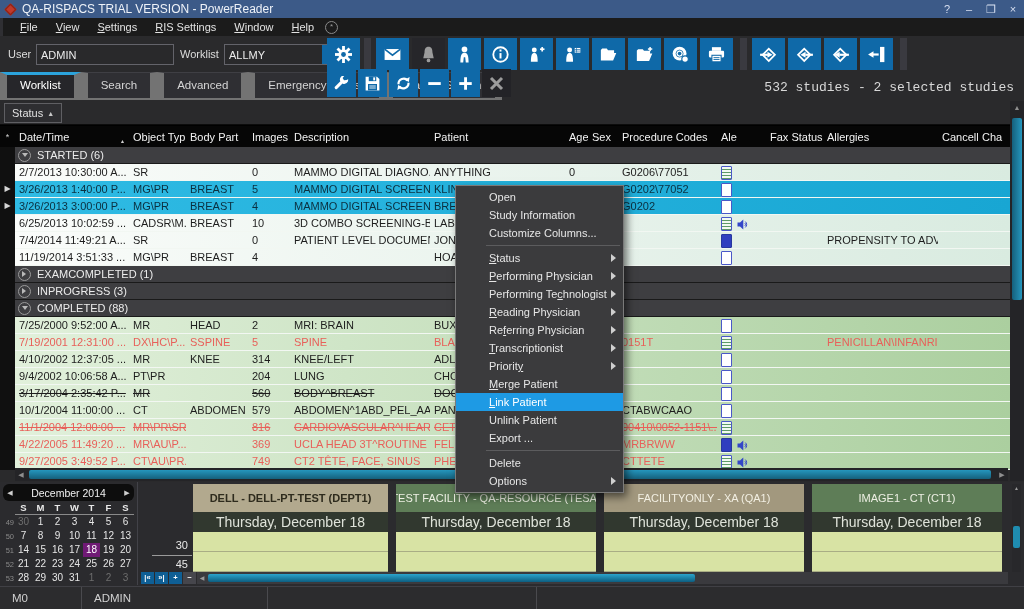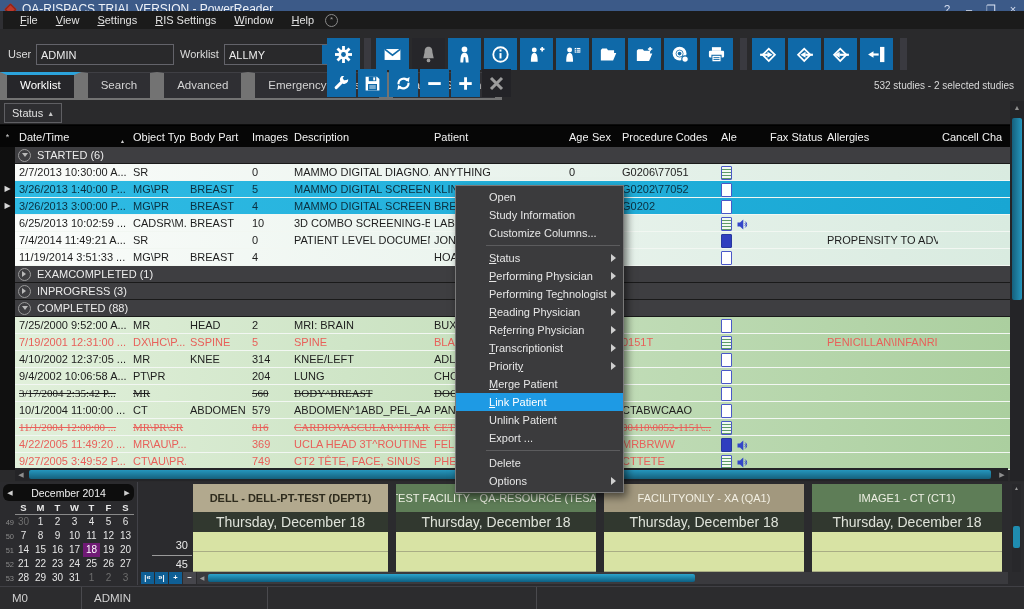--- a/index.html
+++ b/index.html
@@ -5,21 +5,21 @@
   html,body{margin:0;padding:0;}
   body{width:1024px;height:609px;position:relative;overflow:hidden;background:#2a2a2c;
        font-family:"Liberation Sans",sans-serif;-webkit-font-smoothing:antialiased;}
   .abs{position:absolute;}
   
   #titlebar{left:0;top:0;width:1024px;height:18px;background:#3c5a88;display:flex;align-items:center;color:#eef2f8;font-size:12px;}
   #app-logo{width:9px;height:9px;background:#c0392b;transform:rotate(45deg);margin:0 7px 0 6px;border-radius:1px;box-shadow:inset 0 0 0 1.5px #8e2418;}
   #win-controls{margin-left:auto;display:flex;}
   #win-controls span{width:22px;text-align:center;color:#d7dff0;font-size:11px;line-height:18px;}
   
-  #menubar{left:0;top:11px;width:1024px;height:18px;background:#1b1b1b;display:flex;align-items:center;font-size:11px;color:#e2e2e2;padding-left:8px;box-sizing:border-box;border-left:3px solid #2f2f33;}
+  #menubar{left:0;top:18px;width:1024px;height:18px;background:#1b1b1b;display:flex;align-items:center;font-size:11px;color:#e2e2e2;padding-left:8px;box-sizing:border-box;border-left:3px solid #2f2f33;}
   .menu-item{padding:0 9px;line-height:18px;}
   #help-extra{width:11px;height:11px;border:1px solid #8a8a8a;border-radius:50%;margin-left:2px;color:#9a9a9a;font-size:8px;line-height:10px;text-align:center;}
   
   #toolbar{left:0;top:36px;width:1024px;height:36px;background:#2a2a2c;}
   .tb-label{position:absolute;top:12px;font-size:11px;color:#dcdcdc;}
   #user-input{position:absolute;left:36px;top:8px;width:128px;height:19px;background:#29292b;border:1px solid #63636a;color:#ececec;font-size:11px;padding:0 4px;font-family:"Liberation Sans",sans-serif;}
   #worklist-combo{position:absolute;left:224px;top:8px;width:116px;height:21px;background:#29292b;border:1px solid #63636a;box-sizing:border-box;display:flex;align-items:center;}
   #worklist-combo .val{flex:1;color:#ececec;font-size:11px;padding-left:4px;}
   #worklist-combo .dd{width:17px;height:100%;background:#0f69a8;display:flex;align-items:center;justify-content:center;}
   #worklist-combo .dd i{width:0;height:0;border-left:4px solid transparent;border-right:4px solid transparent;border-top:5px solid #fff;}
@@ -33,21 +33,21 @@
   .tb-btn.nav svg{width:19px;height:19px;}
   
   #quickbar{left:327px;top:69px;display:flex;z-index:5;}
   .qb-btn{width:29px;height:28px;background:#0f69a8;display:flex;align-items:center;justify-content:center;margin-right:2px;}
   .qb-btn.plain{background:#232327;}
   .qb-btn svg{width:15px;height:15px;}
   
   #tabrow{left:0;top:72px;width:1024px;height:28px;background:#2a2a2c;display:flex;align-items:flex-start;}
   .tab{height:25px;line-height:24px;padding:0 13px;font-size:11.5px;color:#d5d5d5;background:#2f2f33;border:7px solid #737373;border-top:1px solid #3f3f44;margin-right:0;}
   .tab.active{background:#26262a;border-top:3px solid #2ba3dc;height:23px;line-height:21px;color:#fff;}
-  #studies-count{right:10px;top:80px;font-size:10px;color:#d8d8d8;}
+  #studies-count{right:10px;top:80px;font-size:13px;color:#d8d8d8;font-family:Liberation Mono, monospace;}
   
   #groupbar{left:0;top:100px;width:1024px;height:25px;background:#2a2a2c;border-bottom:1px solid #0c0c0c;box-sizing:border-box;}
   #group-chip{position:absolute;left:4px;top:3px;height:18px;line-height:18px;padding:0 7px;border:1px solid #5f5f63;background:#2e2e31;color:#e0e0e0;font-size:11px;}
   #group-chip .arrow{font-size:7px;color:#c8c8c8;margin-left:4px;vertical-align:1px;}
   
   #grid{left:0;top:125px;width:1010px;height:356px;background:#2a2a2c;border-top:1px solid #000;}
   #grid-header{display:flex;height:21px;background:#060606;color:#f2f2f2;font-size:11px;align-items:center;}
   #grid-header .gut{width:15px;color:#cfcfcf;font-size:9px;text-align:center;}
   .hc{box-sizing:border-box;padding-left:4px;white-space:nowrap;overflow:hidden;position:relative;}
   .hc .sort{position:absolute;right:3px;top:7px;font-size:7px;color:#cfcfcf;}
@@ -59,21 +59,21 @@
   .g-band{flex:1;background:#3e3e41;border-bottom:1px solid #1a1a1a;display:flex;align-items:center;color:#ececec;font-size:11px;box-sizing:border-box;}
   .g-ico{width:11px;height:11px;border:1px solid #9a9a9a;border-radius:50%;margin:0 6px 0 3px;position:relative;}
   .g-ico i{position:absolute;left:2.5px;top:3px;width:0;height:0;border-left:3px solid transparent;border-right:3px solid transparent;border-top:4px solid #b9b9b9;}
   .g-ico.col i{left:3px;top:2.5px;border-top:3px solid transparent;border-bottom:3px solid transparent;border-left:4px solid #b9b9b9;border-right:none;}
   .d-row{display:flex;height:17px;box-sizing:border-box;}
   .d-gut{width:15px;background:#101010;color:#d6d6d6;font-size:8px;line-height:16px;text-align:center;}
   .d-cells{flex:1;display:flex;align-items:center;font-size:11px;color:#1d1d1d;border-bottom:1px solid #f2f7f2;box-sizing:border-box;background:linear-gradient(90deg,#fafcfa,#d9ebe0);}
   .grp-completed .d-cells{background:linear-gradient(90deg,#e1f0db,#abcf9f);}
   .d-row.sel .d-cells{background:linear-gradient(90deg,#2fbbe4,#18a6d3);color:#0b2f3f;}
   .d-row.red .d-cells{color:#e8605a;}
-  .d-row.struck .dc{text-decoration:line-through;font-family:Liberation Serif, serif;}
+  .d-row.struck .dc{text-decoration:line-through;}
   .dc{box-sizing:border-box;padding-left:4px;white-space:nowrap;overflow:hidden;height:16px;line-height:16px;}
   .ic-doc{display:inline-block;width:9px;height:12px;background:#fff;border:1px solid #4a58c8;border-radius:1px;vertical-align:middle;margin-right:5px;}
   .ic-doc.notes{background:repeating-linear-gradient(180deg,#f2faf2 0 2px,#5e9a68 2px 3px);}
   .ic-doc.blue{background:#2f3fbf;border-color:#27379f;}
   .ic-audio{display:inline-block;vertical-align:middle;}
   
   #vscroll{left:1010px;top:101px;width:14px;height:380px;background:#242427;}
   #vscroll .arr{position:absolute;left:0;width:14px;height:13px;color:#8f8f8f;font-size:7px;text-align:center;line-height:13px;}
   #vscroll .thumb{position:absolute;left:2px;top:17px;width:10px;height:182px;background:linear-gradient(90deg,#15607c,#2596bd);border-radius:2px;}
   #hscroll{left:15px;top:468px;width:993px;height:13px;background:#242427;}

